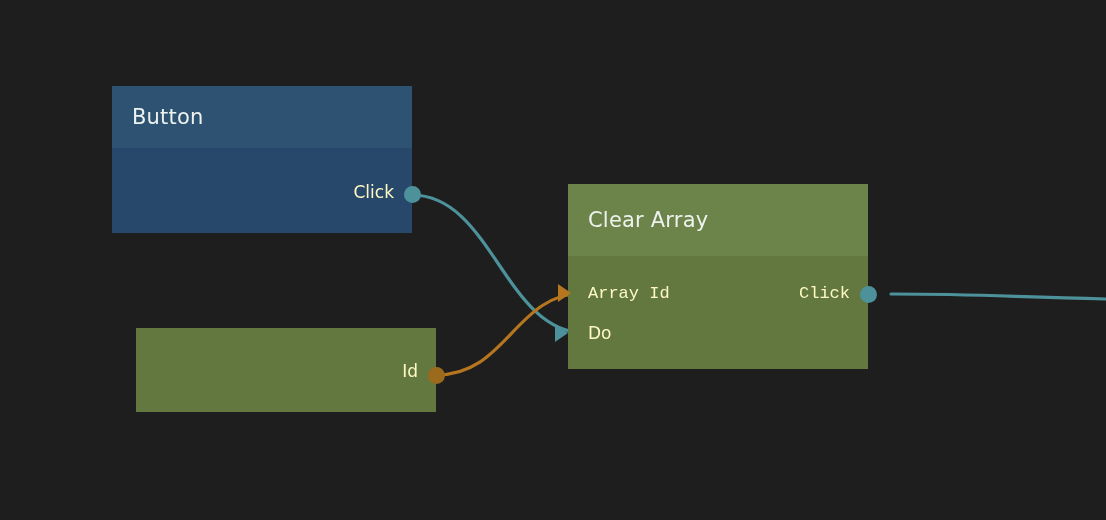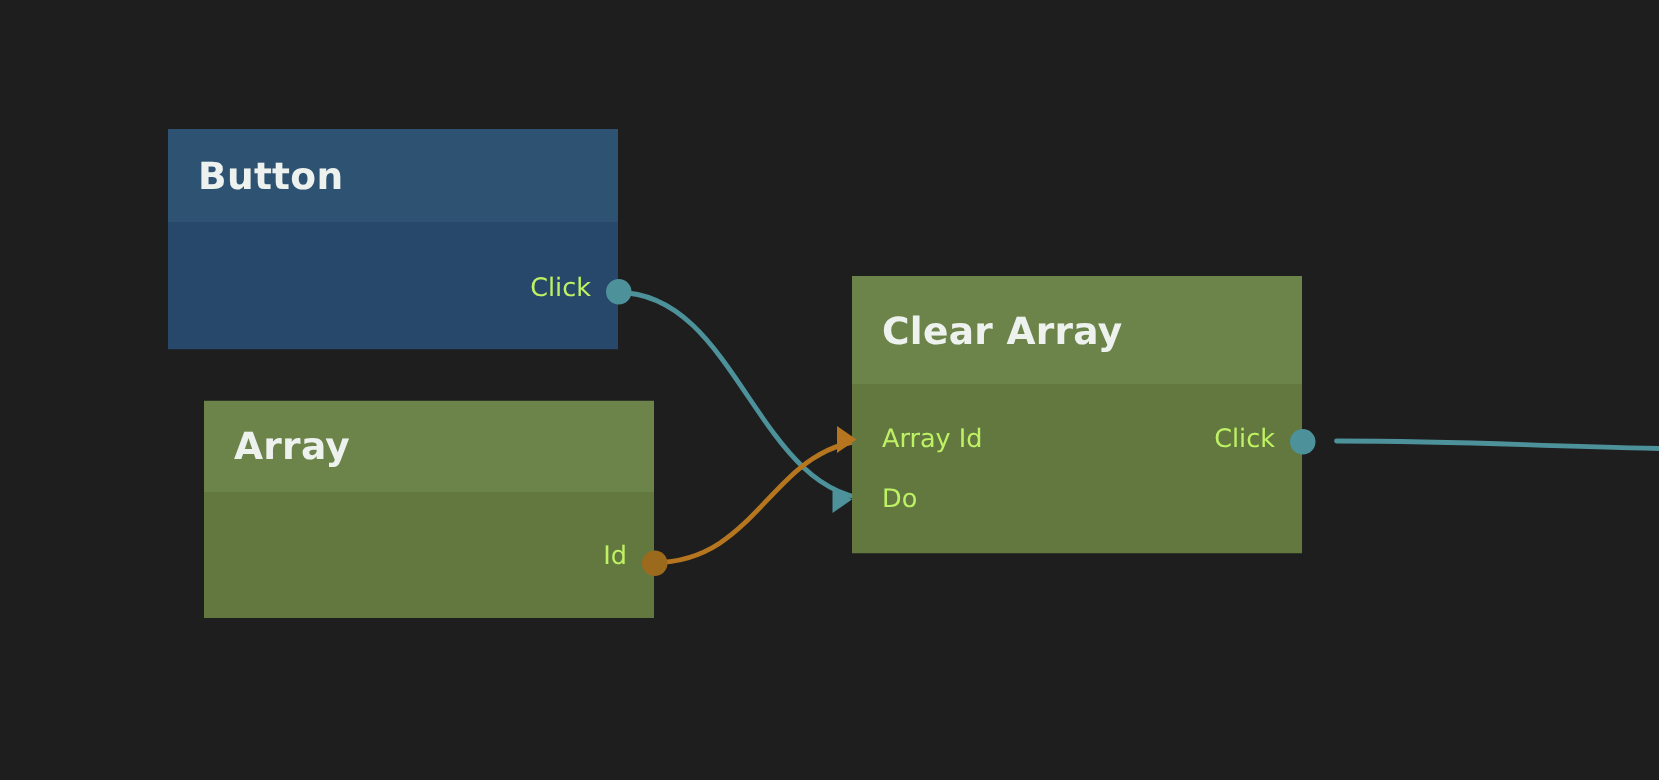--- a/index.html
+++ b/index.html
@@ -39,41 +39,41 @@
   .node-header {
     position: absolute;
     left: 0;
     top: 0;
     width: 100%;
     display: flex;
     align-items: center;
   }
   .node-title {
     color: #eef2ef;
-    font-size: 25px;
-    font-weight: 700;
+    font-size: 21px;
+    font-weight: 400;
     letter-spacing: 0.2px;
     padding-left: 20px;
     white-space: nowrap;
   }
   .node-body {
     position: absolute;
     left: 0;
     width: 100%;
     bottom: 0;
   }
   .port-row {
     position: absolute;
     width: 100%;
     height: 22px;
     display: flex;
     align-items: center;
   }
   .port-label {
-    color: #bef264;
+    color: #fef9c3;
     font-size: 17px;
     white-space: nowrap;
     line-height: 1;
   }
   .port-label.out {
     position: absolute;
     right: 18px;
   }
   .port-label.in {
     position: absolute;
@@ -128,39 +128,36 @@
         <div class="port-row" style="top:33px;">
           <span class="port-label out">Click</span>
         </div>
       </div>
     </div>
     <span class="port-dot" style="right:-8.5px; top:100px; background:#4d929a;"></span>
   </div>
 
   <div class="node n-array">
     <div class="node-box">
-      <div class="node-header">
-        <span class="node-title">Array</span>
-      </div>
       <div class="node-body">
         <div class="port-row" style="top:32px;">
           <span class="port-label out">Id</span>
         </div>
       </div>
     </div>
     <span class="port-dot" style="right:-8.5px; top:99.5px; background:#9c6a1c;"></span>
   </div>
 
   <div class="node n-cleararray">
     <div class="node-box">
       <div class="node-header">
         <span class="node-title">Clear Array</span>
       </div>
       <div class="node-body">
-        <div class="port-row" style="top:26px;">
+        <div class="port-row" style="top:26px;font-family:Liberation Mono, monospace;">
           <span class="port-label in">Array Id</span>
           <span class="port-label out">Click</span>
         </div>
         <div class="port-row" style="top:66px;padding-left:36px;">
           <span class="port-label in">Do</span>
         </div>
       </div>
     </div>
     <span class="port-arrow" style="left:-10px; top:100px; border-left:13px solid #b5761f;"></span>
     <span class="port-arrow" style="left:-13px; top:140px; border-left:13px solid #4d929a;"></span>

